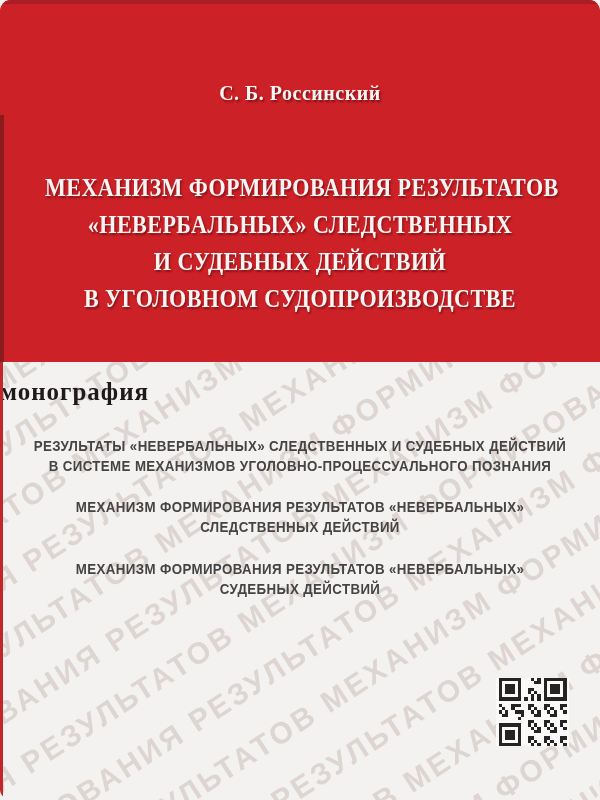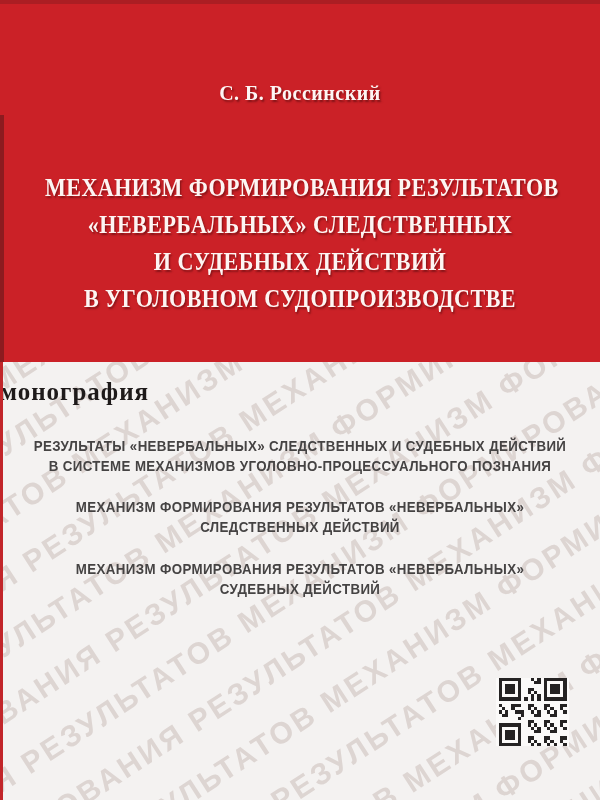--- a/index.html
+++ b/index.html
@@ -1,18 +1,18 @@
 <!DOCTYPE html>
 <html><head>
 <meta charset="utf-8">
 <style>
   html,body{margin:0;padding:0;}
   body{width:600px;height:800px;overflow:hidden;background:#f4f2f1;
        font-family:"Liberation Sans",sans-serif;}
-  .page{position:relative;width:600px;height:800px;overflow:hidden;background:#f4f2f1;}
+  .page{position:relative;width:600px;height:800px;overflow:hidden;background:#f4f2f1;border-radius:11px;}
 
   
   .red-panel{position:absolute;left:0;top:0;width:600px;height:362px;background:#cb2127;}
   .top-edge{position:absolute;left:0;top:0;width:600px;height:4px;background:#ab1e23;}
   .author{position:absolute;left:0;top:82px;width:600px;text-align:center;
           font-family:"Liberation Serif",serif;font-weight:bold;font-size:20px;
           color:#fdf6f4;letter-spacing:.5px;
           text-shadow:1.5px 1.5px 2px rgba(70,8,10,.55);}
   .title-block{position:absolute;left:0;top:169px;width:600px;text-align:center;
                transform:scaleX(.85);transform-origin:300px 0;}

